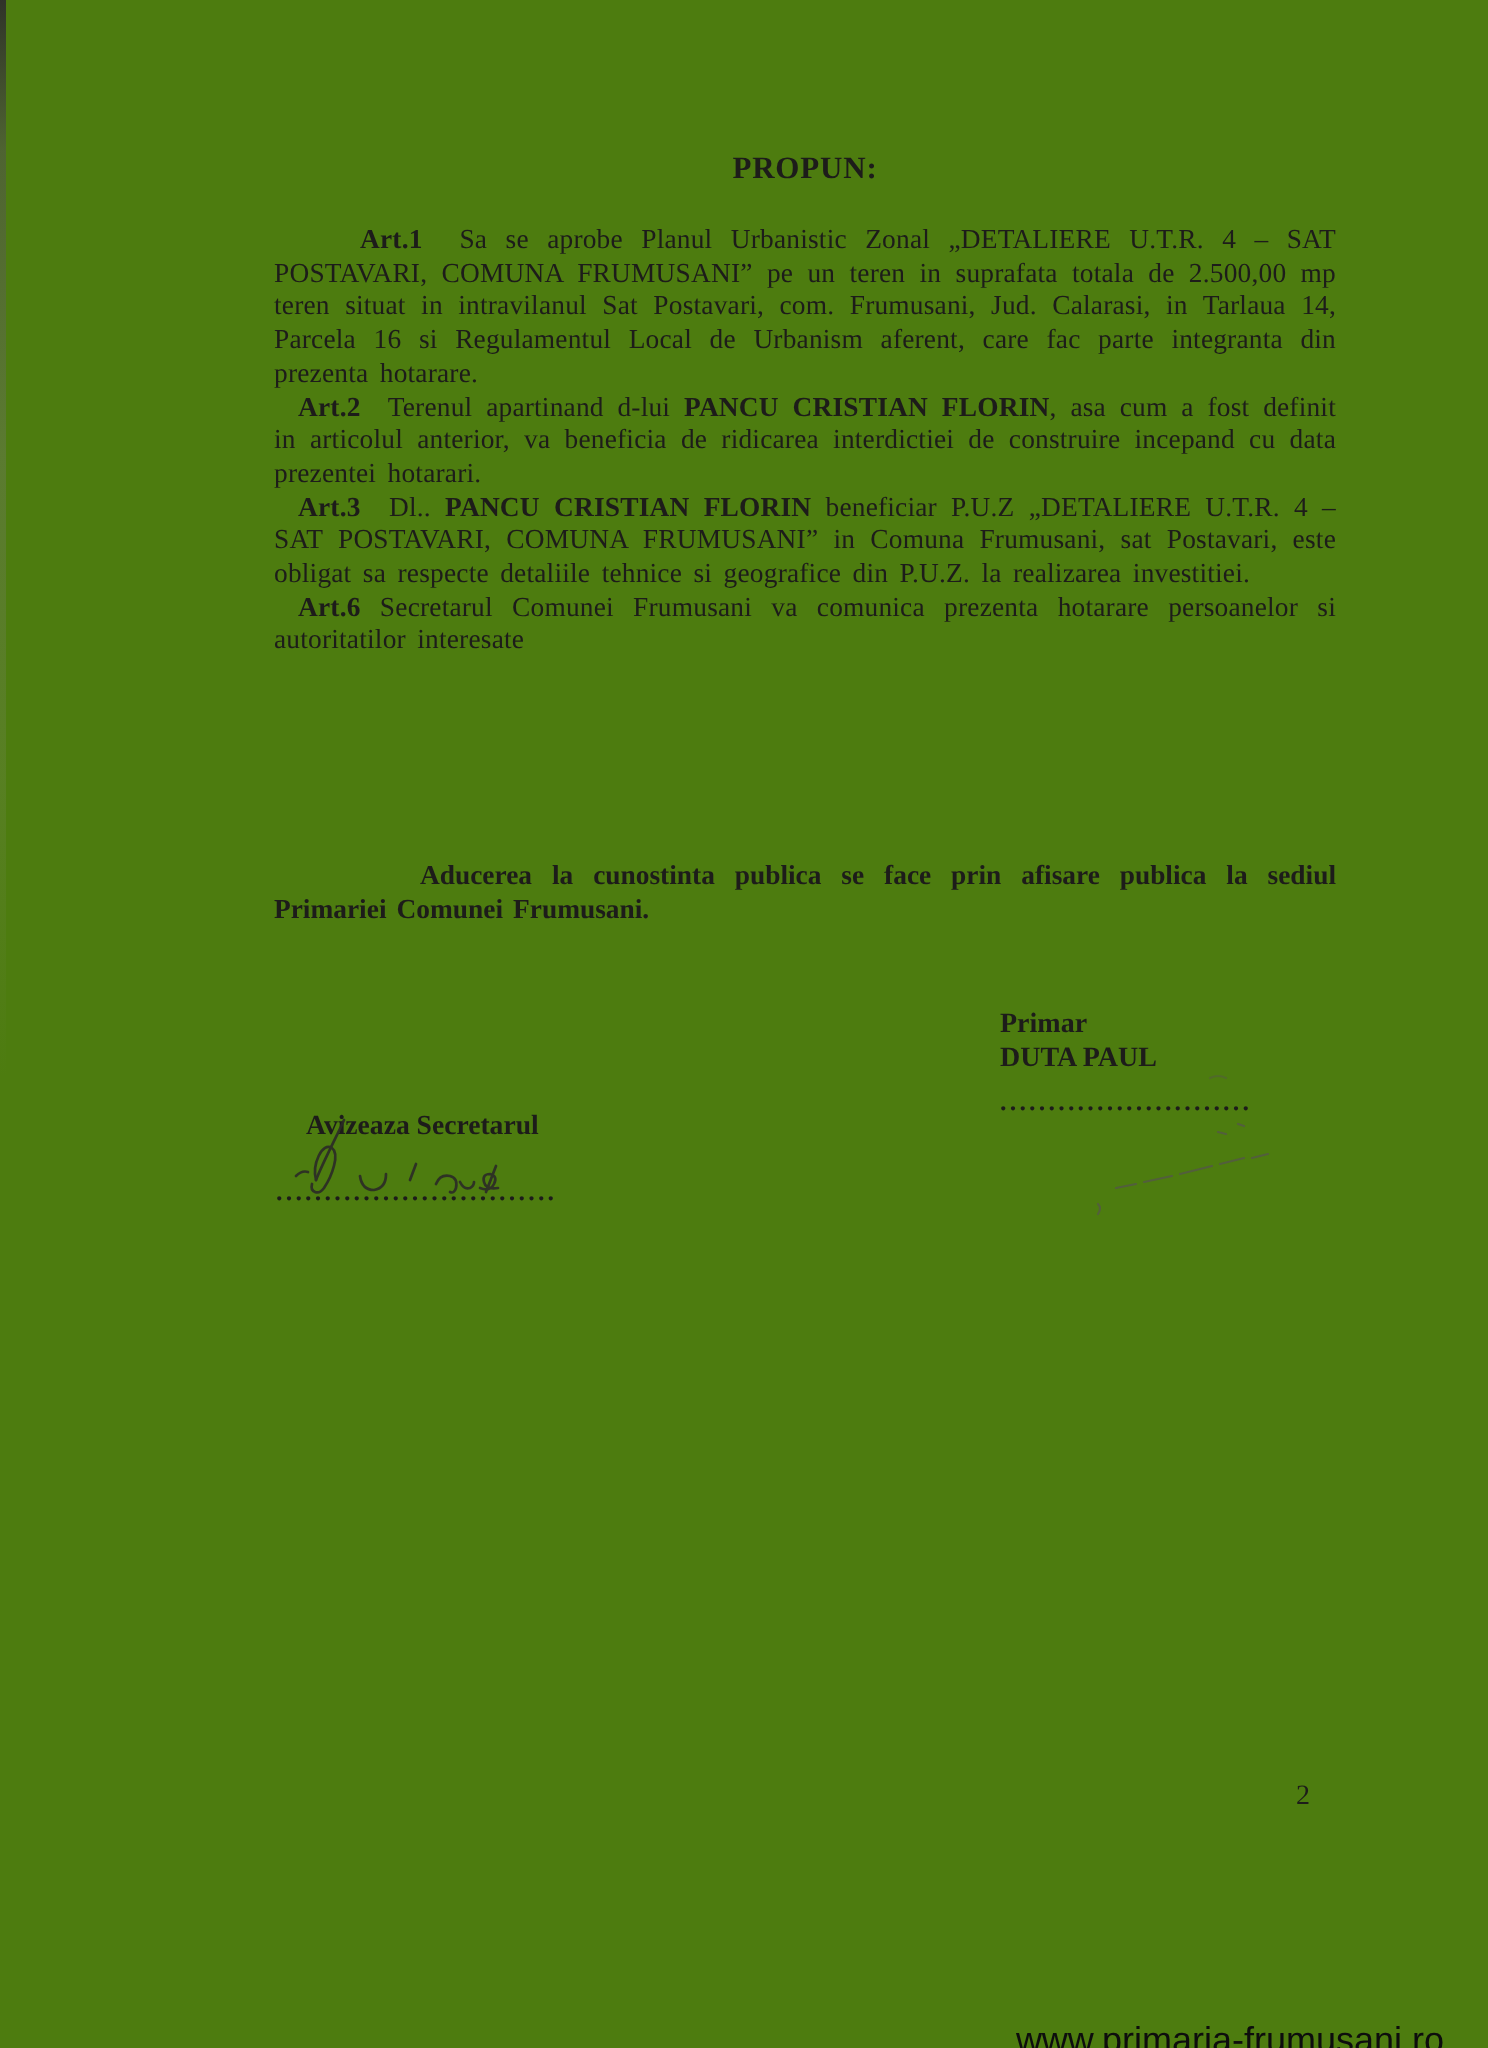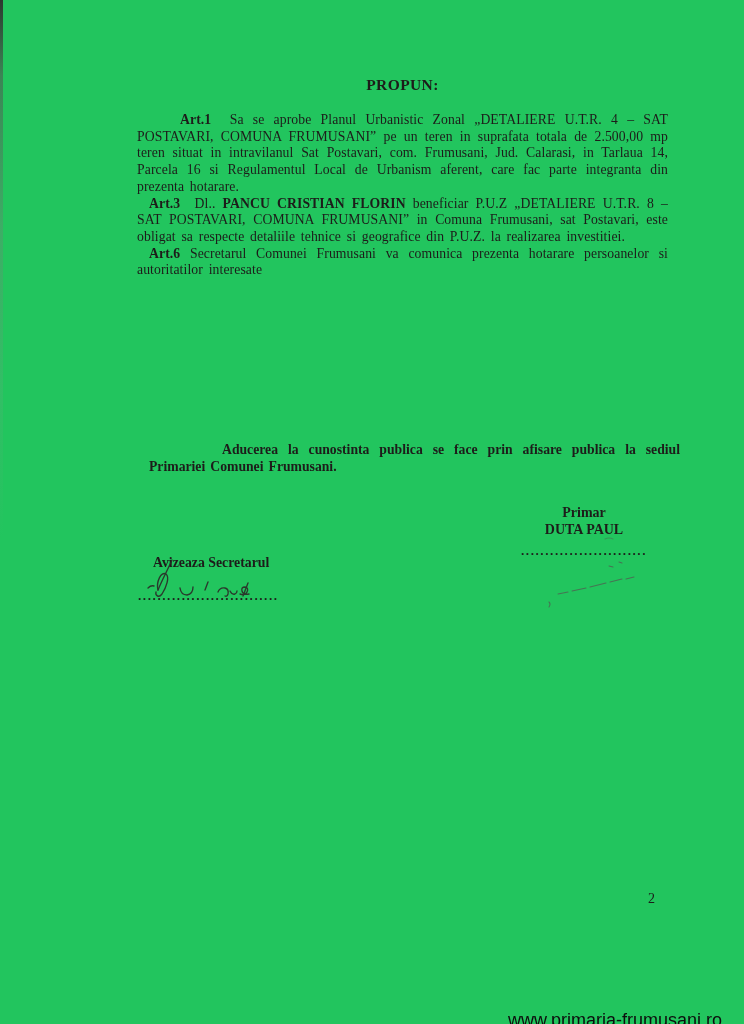--- a/index.html
+++ b/index.html
@@ -1,19 +1,19 @@
 <!DOCTYPE html>
 <html><head>
 <meta charset="utf-8">
 <style>
   html,body{margin:0;padding:0;}
   body{background:#e9e9e7;}
   .page{
     position:relative;width:744px;height:1024px;margin:0 auto;
-    background:#22c55e;overflow:hidden;
+    background:#4d7c0f;overflow:hidden;
     font-family:"Liberation Serif", serif;color:#1d1c1a;
   }
   .scan-edge{
     position:absolute;left:0;top:0;width:3px;height:540px;
     background:linear-gradient(to bottom,
       rgba(45,45,43,.92) 0%, rgba(80,80,78,.55) 14%,
       rgba(120,120,118,.32) 42%, rgba(150,150,148,.14) 72%,
       rgba(150,150,148,0) 100%);
   }
   .title{
@@ -22,27 +22,27 @@
   }
   .body{
     position:absolute;left:137px;top:112px;width:531px;
     font-size:13.7px;line-height:16.7px;text-align:justify;
     word-spacing:2.2px;letter-spacing:.1px;
   }
   .body p{margin:0;text-indent:12px;}
   .body p.first{text-indent:43px;}
   .b{font-weight:700;font-family:Liberation Serif, serif;}
   .closing{
-    position:absolute;left:137px;top:429px;width:531px;margin:12px;
+    position:absolute;left:137px;top:429px;width:531px;margin:0;
     font-size:13.7px;line-height:17.2px;font-weight:700;
     text-align:justify;text-indent:73px;word-spacing:1.6px;
   }
   .mayor-block{
     position:absolute;left:500px;top:505px;width:168px;
-    text-align:center;font-weight:700;font-size:14px;line-height:16.5px;
+    text-align:left;font-weight:700;font-size:14px;line-height:16.5px;
   }
   .dots{font-weight:700;font-size:13px;letter-spacing:1.6px;white-space:nowrap;}
   .mayor-block .dots{margin-top:5px;}
   .sec-label{
     position:absolute;left:153px;top:555px;
     font-weight:700;font-size:13.8px;
   }
   .sec-dots{position:absolute;left:138px;top:588px;}
   .sig-svg{position:absolute;}
   .sig-secretary{left:136px;top:554px;}
@@ -57,21 +57,22 @@
 <body>
 
 <div class="page">
 
   <div class="scan-edge"></div>
 
   <h1 class="title">PROPUN:</h1>
 
   <div class="body">
     <p class="first"><span class="b">Art.1</span><span>&nbsp; Sa se aprobe Planul Urbanistic Zonal „DETALIERE U.T.R. 4 – SAT POSTAVARI, COMUNA FRUMUSANI” pe un teren in suprafata totala de 2.500,00 mp teren situat in intravilanul Sat Postavari, com. Frumusani, Jud. Calarasi, in Tarlaua 14, Parcela 16 si Regulamentul Local de Urbanism aferent, care fac parte integranta din prezenta hotarare.</span></p>
-    <p><span class="b">Art.3</span><span>&nbsp; Dl.. </span><span class="b">PANCU CRISTIAN FLORIN</span><span> beneficiar P.U.Z „DETALIERE U.T.R. 8 – SAT POSTAVARI, COMUNA FRUMUSANI” in Comuna Frumusani, sat Postavari, este obligat sa respecte detaliile tehnice si geografice din P.U.Z. la realizarea investitiei.</span></p>
+    <p><span class="b">Art.2</span><span>&nbsp; Terenul apartinand d-lui </span><span class="b">PANCU CRISTIAN FLORIN</span><span>, asa cum a fost definit in articolul anterior, va beneficia de ridicarea interdictiei de construire incepand cu data prezentei hotarari.</span></p>
+    <p><span class="b">Art.3</span><span>&nbsp; Dl.. </span><span class="b">PANCU CRISTIAN FLORIN</span><span> beneficiar P.U.Z „DETALIERE U.T.R. 4 – SAT POSTAVARI, COMUNA FRUMUSANI” in Comuna Frumusani, sat Postavari, este obligat sa respecte detaliile tehnice si geografice din P.U.Z. la realizarea investitiei.</span></p>
     <p><span class="b">Art.6</span><span> Secretarul Comunei Frumusani va comunica prezenta hotarare persoanelor si autoritatilor interesate</span></p>
   </div>
 
   <p class="closing">Aducerea la cunostinta publica se face prin afisare publica la sediul Primariei Comunei Frumusani.</p>
 
   <div class="mayor-block">
     <div>Primar</div>
     <div>DUTA PAUL</div>
     <div class="dots">..........................</div>
   </div>

